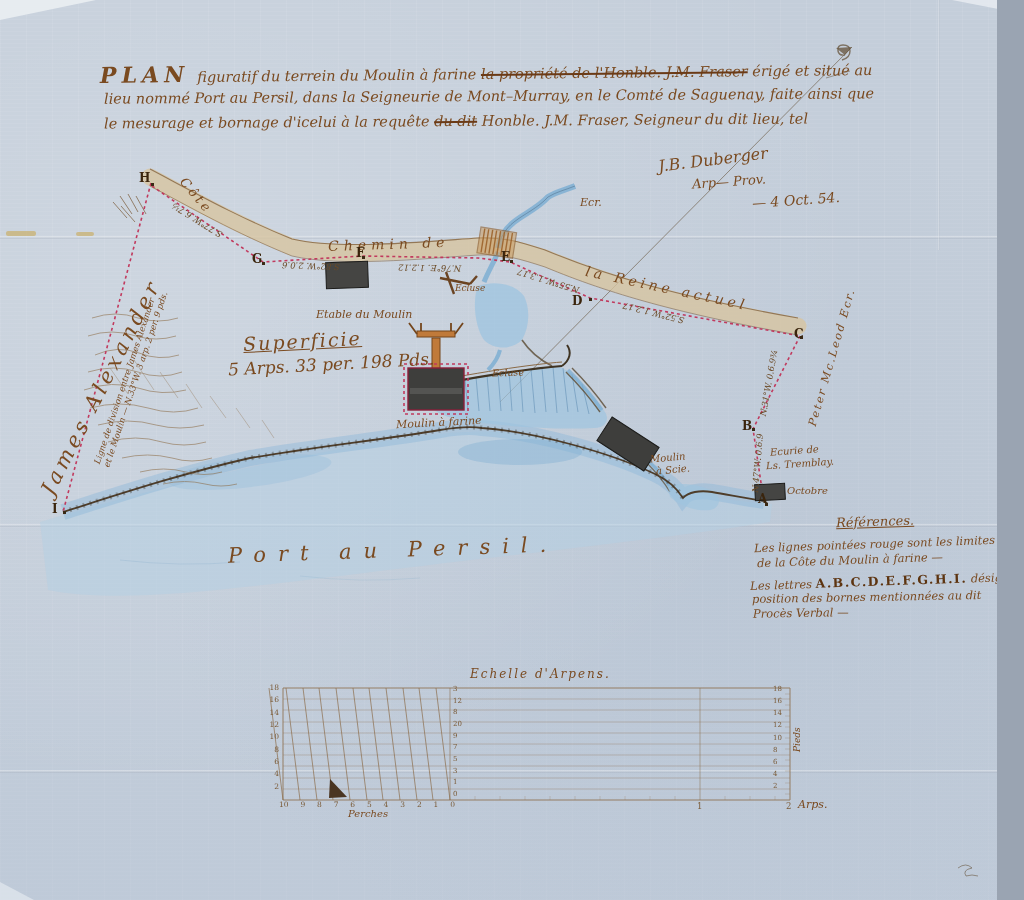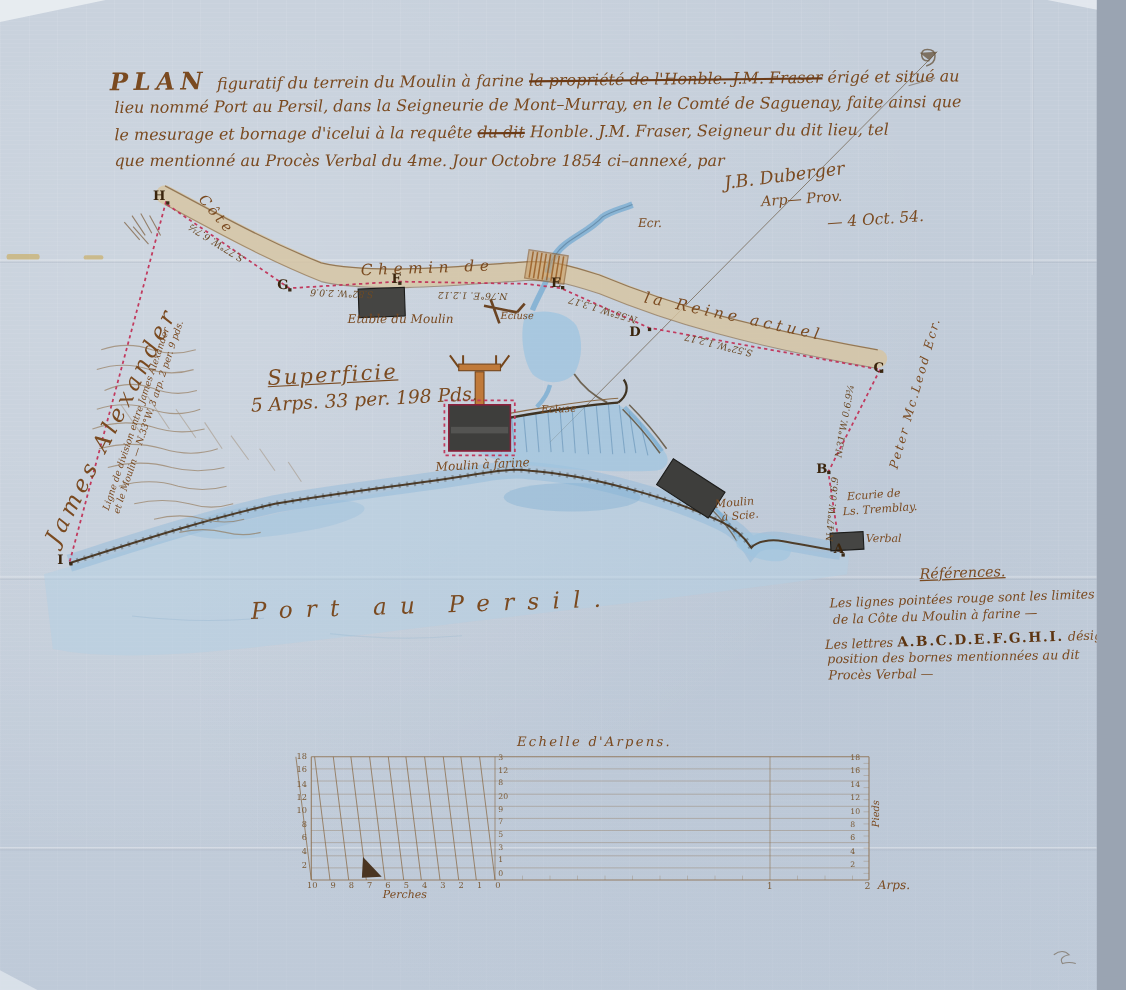--- a/index.html
+++ b/index.html
@@ -261,46 +261,45 @@
     <path d="M958,868 q8,-6 14,0 q-10,2 -6,8 q6,-2 12,0" stroke="#6b5a44" stroke-width="1" fill="none" opacity=".6"></path>
   </svg>
 
   <div class="tl" style="left:100px;top:58px;transform:rotate(-.6deg)">
     <span class="plan">PLAN</span><span>figuratif du terrein du Moulin à farine </span><span class="struck">la propriété de l'Honble. J.M. Fraser</span><span> érigé et situé au</span>
   </div>
   <div class="tl" style="left:104px;top:88px;transform:rotate(-.4deg)">lieu nommé Port au Persil, dans la Seigneurie de Mont–Murray, en le Comté de Saguenay, faite ainsi que</div>
   <div class="tl" style="left:104px;top:113px;transform:rotate(-.4deg)">
     <span>le mesurage et bornage d'icelui à la requête </span><span class="struck">du dit</span><span> Honble. J.M. Fraser, Seigneur du dit lieu, tel</span>
   </div>
-  <div class="tl" style="left:104px;top:139px">que mentionné au Procès Verbal du 4me. Jour Octobre 1854 ci–annexé, par</div>
   <div class="lbl" style="left:658px;top:150px;font-size:16px;transform:rotate(-7deg)">J.B. Duberger</div>
   <div class="lbl" style="left:692px;top:174px;font-size:13px;transform:rotate(-4deg)">Arp— Prov.</div>
   <div class="lbl" style="left:752px;top:192px;font-size:14px;transform:rotate(-4deg)">— 4 Oct. 54.</div>
 
   <div class="lbl" style="left:580px;top:196px;font-size:11px">Ecr.</div>
 
   <div class="lbl o00" style="left:36px;top:488px;font-size:21px;letter-spacing:4px;transform:rotate(-63deg)">James Alexander</div>
   <div class="lbl o00" style="left:806px;top:424px;font-size:11px;letter-spacing:2px;transform:rotate(-74deg)">Peter Mc.Leod Ecr.</div>
 
   <div class="lbl" style="left:175px;top:188px;font-size:13px;letter-spacing:3px;transform:rotate(50deg)">Côte</div>
   <div class="lbl" style="left:328px;top:236px;font-size:14px;letter-spacing:5px;transform:rotate(-2deg)">Chemin de</div>
   <div class="lbl" style="left:584px;top:280px;font-size:14px;letter-spacing:4px;transform:rotate(12deg)">la Reine actuel</div>
 
   <div class="lbl" style="left:243px;top:330px;font-size:19px;letter-spacing:2px;text-decoration:underline;transform:rotate(-3deg)">Superficie</div>
   <div class="lbl" style="left:228px;top:354px;font-size:17px;transform:rotate(-3deg)">5 Arps. 33 per. 198 Pds.</div>
 
   <div class="lbl" style="left:228px;top:538px;font-size:21px;letter-spacing:12px;transform:rotate(-2deg)">Port au Persil.</div>
 
-  <div class="lbl" style="left:316px;top:284px;font-size:11px">Etable du Moulin</div>
+  <div class="lbl" style="left:316px;top:308px;font-size:11px">Etable du Moulin</div>
   <div class="lbl" style="left:396px;top:416px;font-size:11px;transform:rotate(-3deg)">Moulin à farine</div>
   <div class="lbl" style="left:455px;top:283px;font-size:9px">Ecluse</div>
   <div class="lbl" style="left:492px;top:367px;font-size:9.5px;transform:rotate(-2deg)">Ecluse</div>
   <div class="lbl" style="left:650px;top:452px;font-size:10px;transform:rotate(-5deg)">Moulin</div>
   <div class="lbl" style="left:656px;top:464px;font-size:10px;transform:rotate(-5deg)">à Scie.</div>
-  <div class="lbl" style="left:787px;top:485px;font-size:10px">Verbal</div>
+  <div class="lbl" style="left:787px;top:485px;font-size:10px">Octobre</div>
   <div class="lbl" style="left:770px;top:445px;font-size:10px;transform:rotate(-4deg)">Ecurie de</div>
   <div class="lbl" style="left:766px;top:458px;font-size:10px;transform:rotate(-4deg)">Ls. Tremblay.</div>
 
   <div class="lbl o00" style="left:92px;top:462px;transform:rotate(-71.5deg)">
     <div style="font-size:8.5px;line-height:10px">Ligne de division entre James Alexander</div>
     <div style="font-size:8.5px;line-height:10px">et le Moulin — N.33°W. 3 arp. 2 per. 9 pds.</div>
   </div>
 
   <div class="meas" style="left:168px;top:215px;transform:rotate(212deg)">S.77°W. 6.7½</div>
   <div class="meas" style="left:282px;top:261px;transform:rotate(182deg)">S.82°W. 2.0.6</div>

